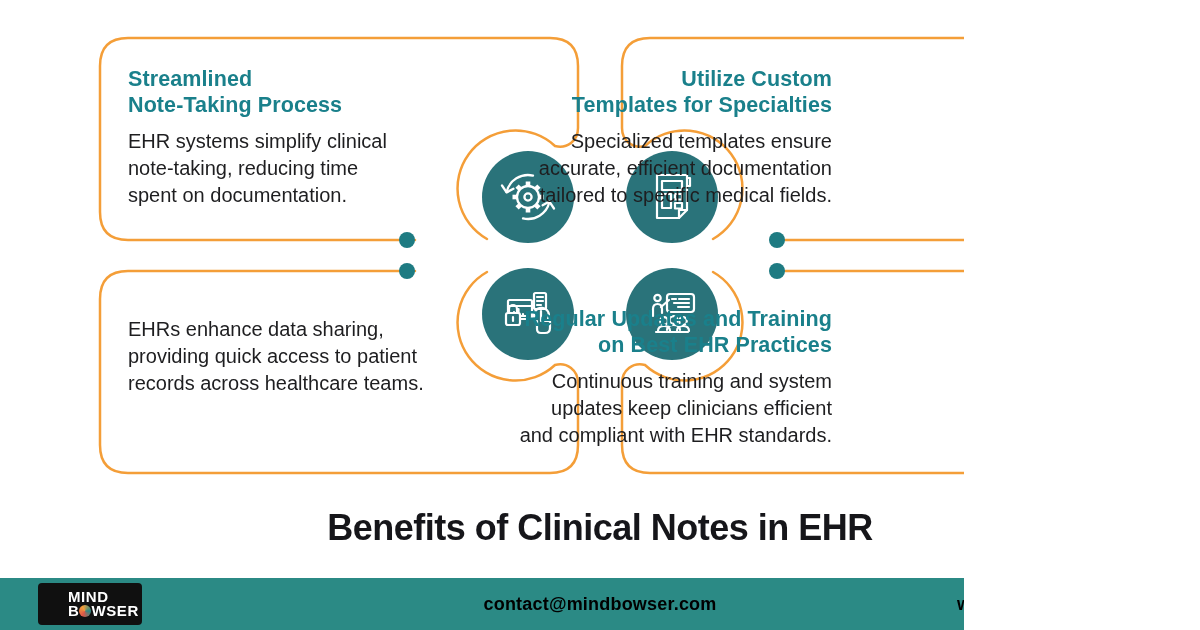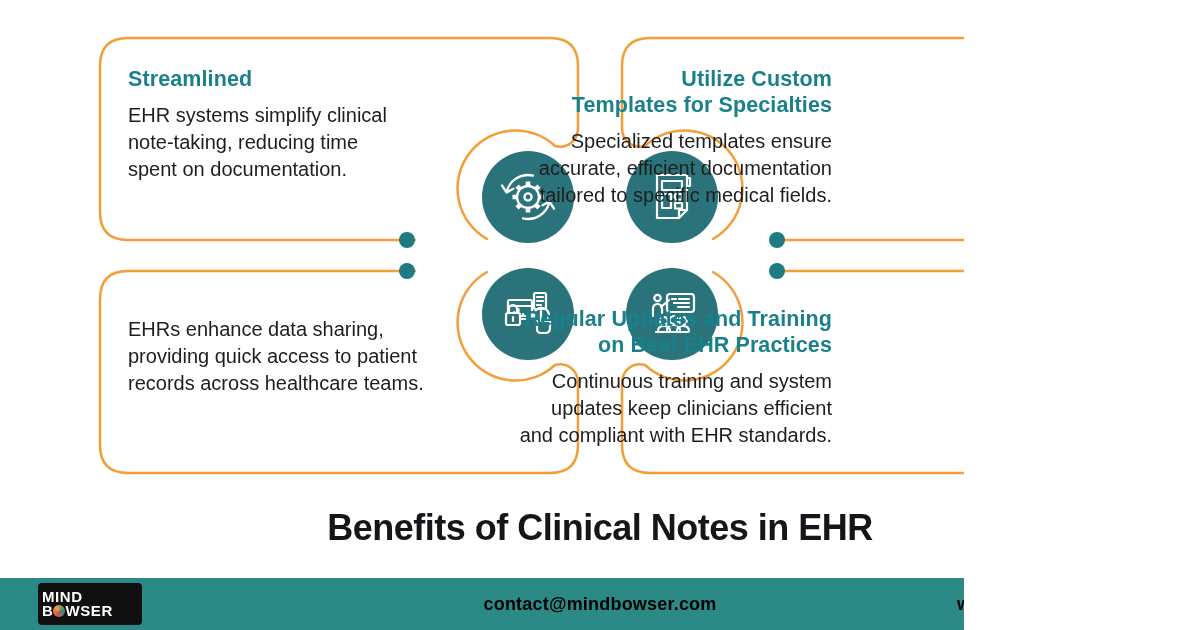--- a/index.html
+++ b/index.html
@@ -32,21 +32,21 @@
   }
 
   .footer {
     position:absolute; left:0; top:578px; width:1200px; height:52px;
     background:#2B8A85;
   }
   .logo-box {
     position:absolute; left:38px; top:5px; width:104px; height:42px;
     background:#101010; border-radius:4px; color:#ffffff;
     display:flex; flex-direction:column; justify-content:center;
-    padding-left:4px; box-sizing:border-box;
+    padding-left:30px; box-sizing:border-box;
   }
   .logo-line { font-size:15px; line-height:14px; font-weight:bold; letter-spacing:0.6px; }
   .logo-o {
     display:inline-block; width:12px; height:12px; border-radius:50%;
     background:conic-gradient(from 210deg, #E05747, #F2A03B, #2B8A85, #E05747);
     vertical-align:-1px;
   }
   .footer-email {
     position:absolute; left:0; top:0; width:1200px; height:52px;
     display:flex; align-items:center; justify-content:center;
@@ -140,20 +140,21 @@
       <path d="M -14 16 Q -14 11 -8 11 Q -2 11 -2 16"></path>
       <path d="M -5 15 Q -5 10 1.5 10 Q 8 10 8 15"></path>
       <path d="M 5 16 Q 5 11 11 11 Q 17 11 17 16"></path>
       <path d="M -16 17 H 16"></path>
     </g>
   </svg>
 
   <div class="card-text tl">
     <div class="heading">
       <span class="line">Streamlined</span>
+      <span class="line">Note-Taking Process</span>
     </div>
     <div class="body">
       <span class="line">EHR systems simplify clinical</span>
       <span class="line">note-taking, reducing time</span>
       <span class="line">spent on documentation.</span>
     </div>
   </div>
 
   <div class="card-text tr ta-right">
     <div class="heading">

